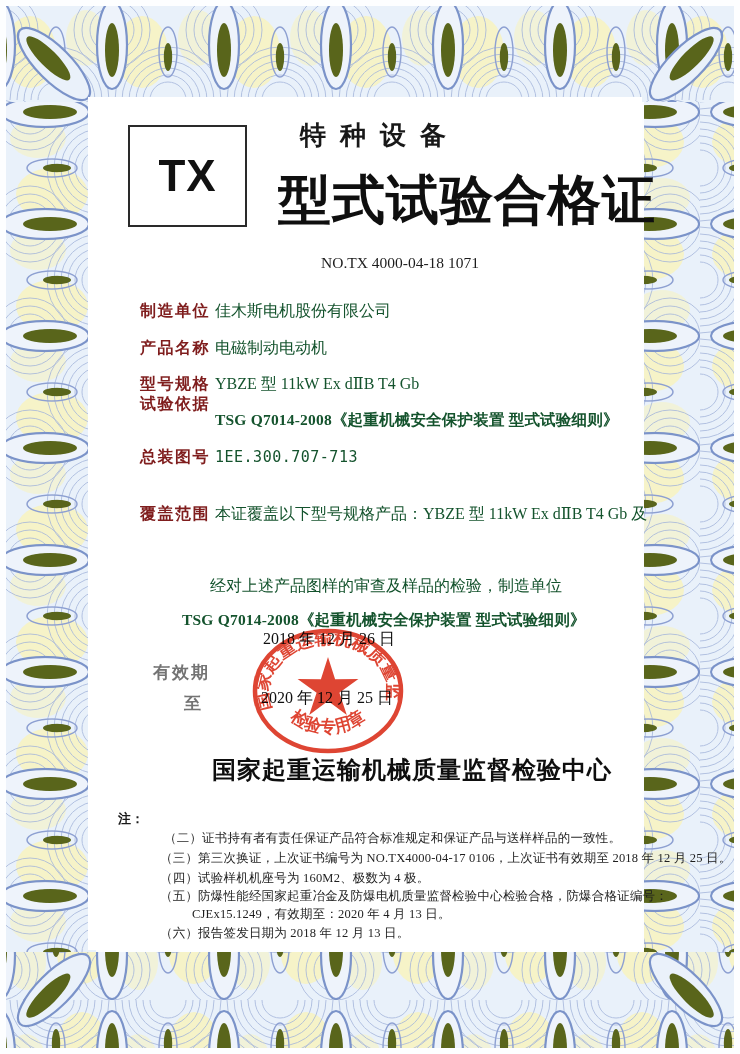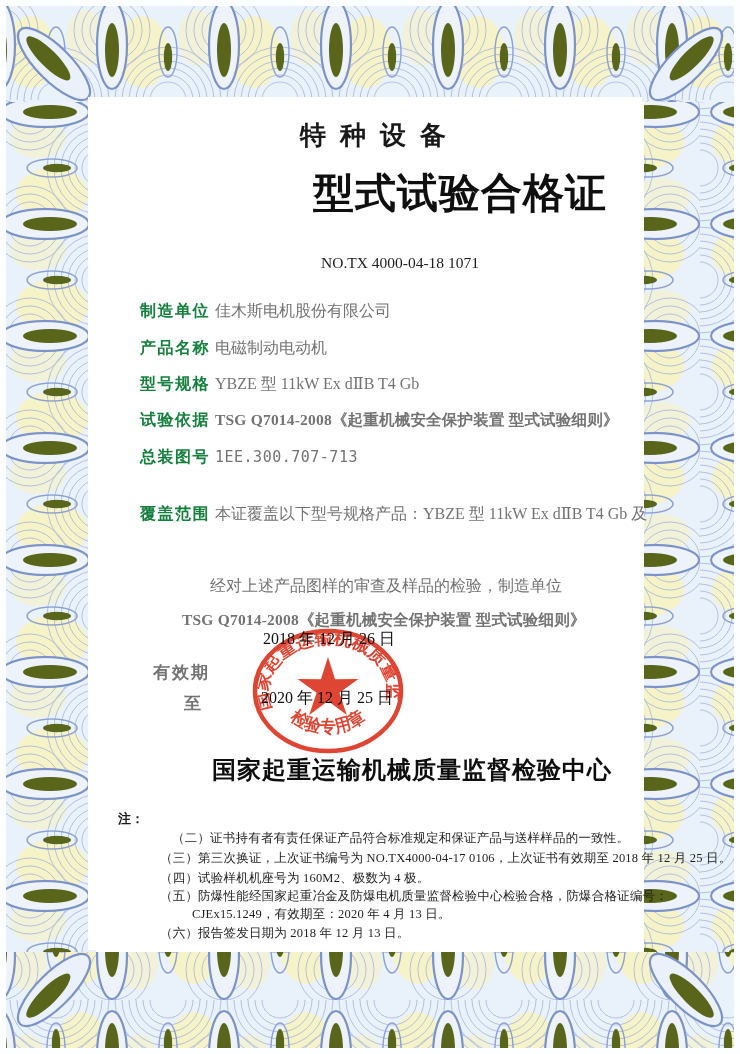--- a/index.html
+++ b/index.html
@@ -17,25 +17,25 @@
     border:2px solid #2a2a2a;background:#fff;
     display:flex;align-items:center;justify-content:center;
   }
   .tx-box span{
     font-family:"Liberation Sans","DejaVu Sans",sans-serif;
     font-weight:800;font-size:44px;letter-spacing:1px;color:#111;
   }
   .doc-type{left:300px;top:121px;width:280px;text-align:left;
     font-size:26px;font-weight:600;letter-spacing:14px;color:#181818;}
   .main-title{left:278px;top:170px;width:364px;text-align:center;
-    font-size:41px;font-weight:700;letter-spacing:1px;color:#0f0f0f;}
+    font-size:53px;font-weight:700;letter-spacing:1px;color:#0f0f0f;}
   .cert-no{left:250px;top:254px;width:300px;text-align:center;font-size:15.5px;color:#1c1c1c;}
   
-  .lbl{left:140px;font-size:16px;letter-spacing:1.5px;font-weight:600;color:#15803d;}
-  .val{left:215px;font-size:16px;color:#737373;}
+  .lbl{left:140px;font-size:16px;letter-spacing:1.5px;font-weight:600;color:#7f1d1d;}
+  .val{left:215px;font-size:16px;color:#14532d;}
   .val-bold{font-weight:700;letter-spacing:0.2px;font-size:15.5px;}
   .val-mono{font-family:"DejaVu Sans Mono","Liberation Mono",monospace;font-size:15px;letter-spacing:0.5px;}
   
   .cov-line2{left:215px;width:418px;text-align:right;}
   
   .vlabel{font-size:17px;letter-spacing:2px;font-weight:700;color:#737373;}
   .vdate{font-size:16px;color:#101010;}
   
   .seal{position:absolute;left:240px;top:617px;width:176px;height:148px;
     mix-blend-mode:multiply;opacity:.95;pointer-events:none;}
@@ -101,34 +101,37 @@
     <rect x="644" y="6" width="90" height="1042" fill="url(#pr)"></rect>
     <rect x="6" y="6" width="728" height="96" fill="url(#pt)"></rect>
     <rect x="6" y="952" width="728" height="96" fill="url(#pb)"></rect>
     <use href="#cleaf" transform="translate(54,64) rotate(-45)"></use>
     <use href="#cleaf" transform="translate(686,64) rotate(45)"></use>
     <use href="#cleaf" transform="translate(54,990) rotate(-135)"></use>
     <use href="#cleaf" transform="translate(686,990) rotate(135)"></use>
     <rect x="88" y="97" width="554" height="853" fill="#ffffff"></rect>
   </svg>
 
+  <div class="tx-box">
+    <span>TX</span>
+  </div>
   <div class="abs doc-type">特种设备</div>
   <div class="abs main-title">型式试验合格证</div>
   <div class="abs cert-no">NO.TX 4000-04-18 1071</div>
 
   <div class="abs lbl" style="top:302px">制造单位</div>
   <div class="abs val" style="top:302px">佳木斯电机股份有限公司</div>
 
   <div class="abs lbl" style="top:339px">产品名称</div>
   <div class="abs val" style="top:339px">电磁制动电动机</div>
 
   <div class="abs lbl" style="top:375px">型号规格</div>
   <div class="abs val" style="top:375px">YBZE 型 11kW Ex dⅡB T4 Gb</div>
 
-  <div class="abs lbl" style="top:411px">试验依据</div>
+  <div class="abs lbl" style="top:395px">试验依据</div>
   <div class="abs val val-bold" style="top:411px">TSG Q7014-2008《起重机械安全保护装置 型式试验细则》</div>
 
   <div class="abs lbl" style="top:448px">总装图号</div>
   <div class="abs val val-mono" style="top:449px">1EE.300.707-713</div>
 
   <div class="abs lbl" style="top:505px">覆盖范围</div>
   <div class="abs val" style="top:505px">本证覆盖以下型号规格产品：YBZE 型 11kW Ex dⅡB T4 Gb 及</div>
   <div class="abs val" style="left:210px;top:577px">经对上述产品图样的审查及样品的检验，制造单位</div>
   <div class="abs val val-bold" style="left:182px;top:611px">TSG Q7014-2008《起重机械安全保护装置 型式试验细则》</div>
 
@@ -148,20 +151,20 @@
       <textPath href="#sealTop" textLength="286" lengthAdjust="spacingAndGlyphs">国家起重运输机械质量监督检验中心</textPath>
     </text>
     <text font-size="17.5" font-weight="700" fill="#dd3b28">
       <textPath href="#sealBottom" textLength="82" lengthAdjust="spacingAndGlyphs">检验专用章</textPath>
     </text>
   </svg>
 
   <div class="abs issuer">国家起重运输机械质量监督检验中心</div>
 
   <div class="abs note-label">注：</div>
-  <div class="abs note" style="left:172px;top:831px">（二）证书持有者有责任保证产品符合标准规定和保证产品与送样样品的一致性。</div>
+  <div class="abs note" style="left:164px;top:831px">（二）证书持有者有责任保证产品符合标准规定和保证产品与送样样品的一致性。</div>
   <div class="abs note" style="left:160px;top:851px">（三）第三次换证，上次证书编号为 NO.TX4000-04-17 0106，上次证书有效期至 2018 年 12 月 25 日。</div>
   <div class="abs note" style="left:160px;top:871px">（四）试验样机机座号为 160M2、极数为 4 极。</div>
   <div class="abs note" style="left:160px;top:889px">（五）防爆性能经国家起重冶金及防爆电机质量监督检验中心检验合格，防爆合格证编号：</div>
   <div class="abs note" style="left:192px;top:907px">CJEx15.1249，有效期至：2020 年 4 月 13 日。</div>
   <div class="abs note" style="left:160px;top:926px">（六）报告签发日期为 2018 年 12 月 13 日。</div>
 
 </div>
 
 </body></html>

